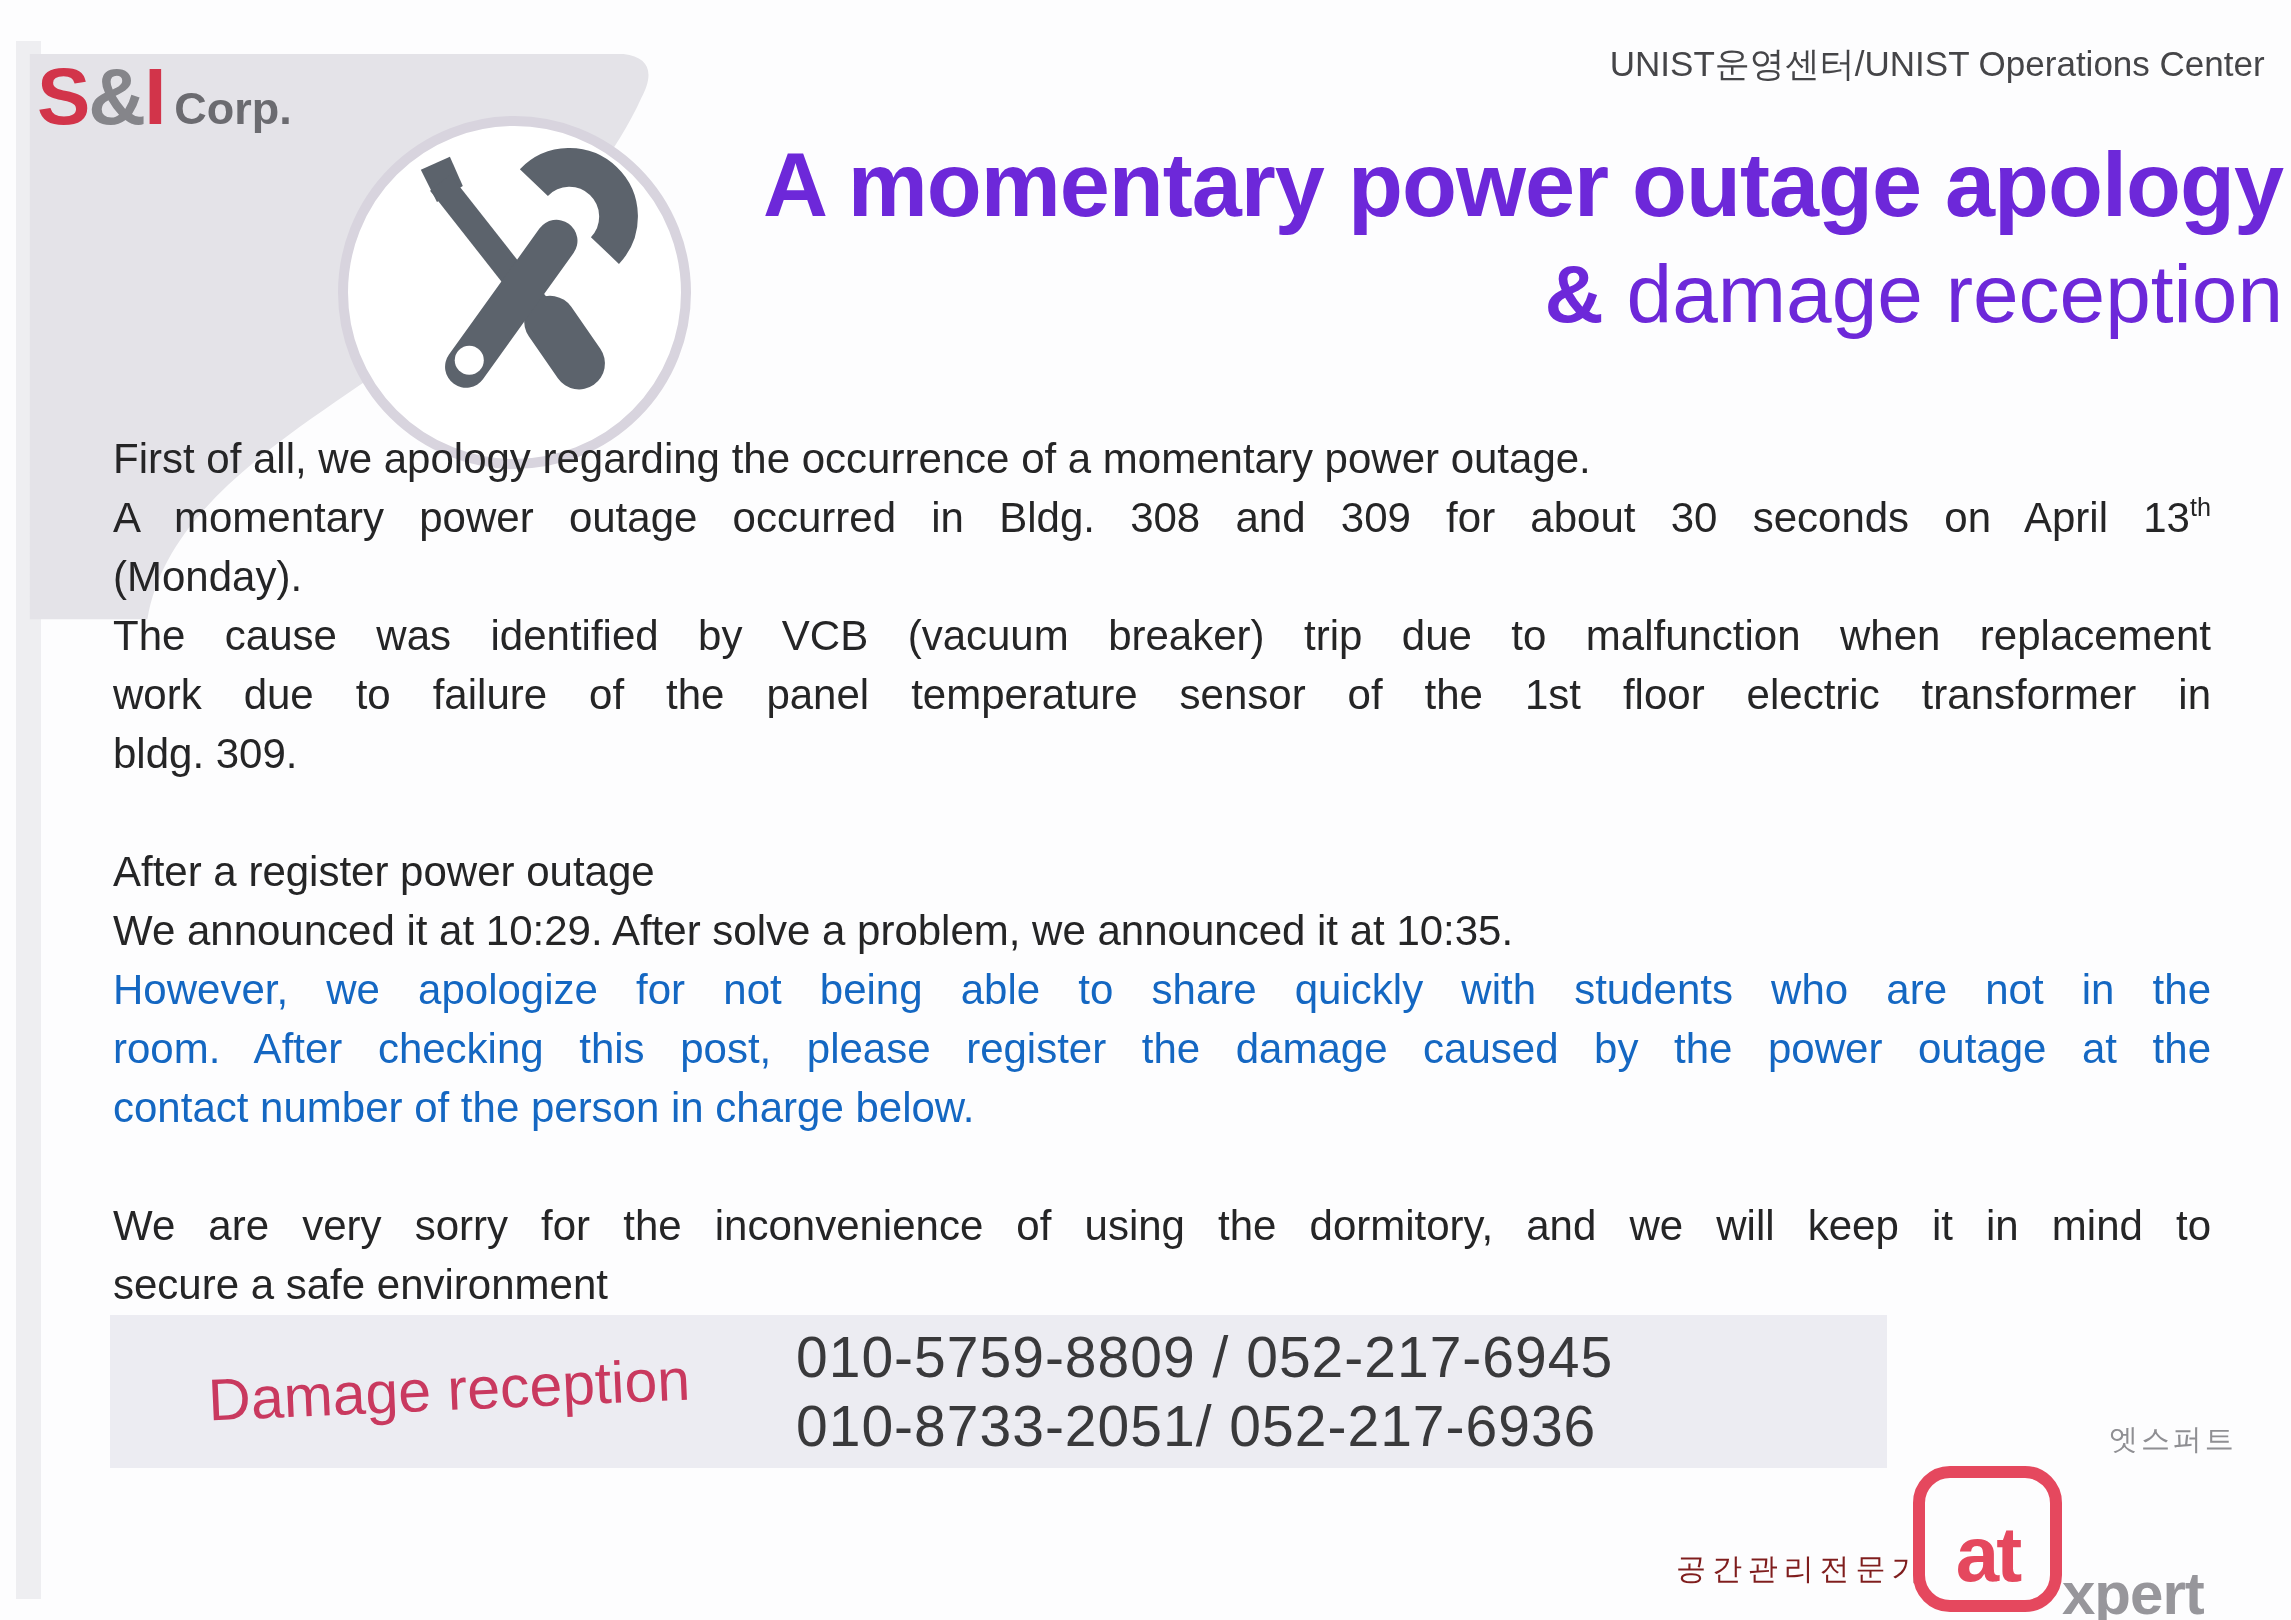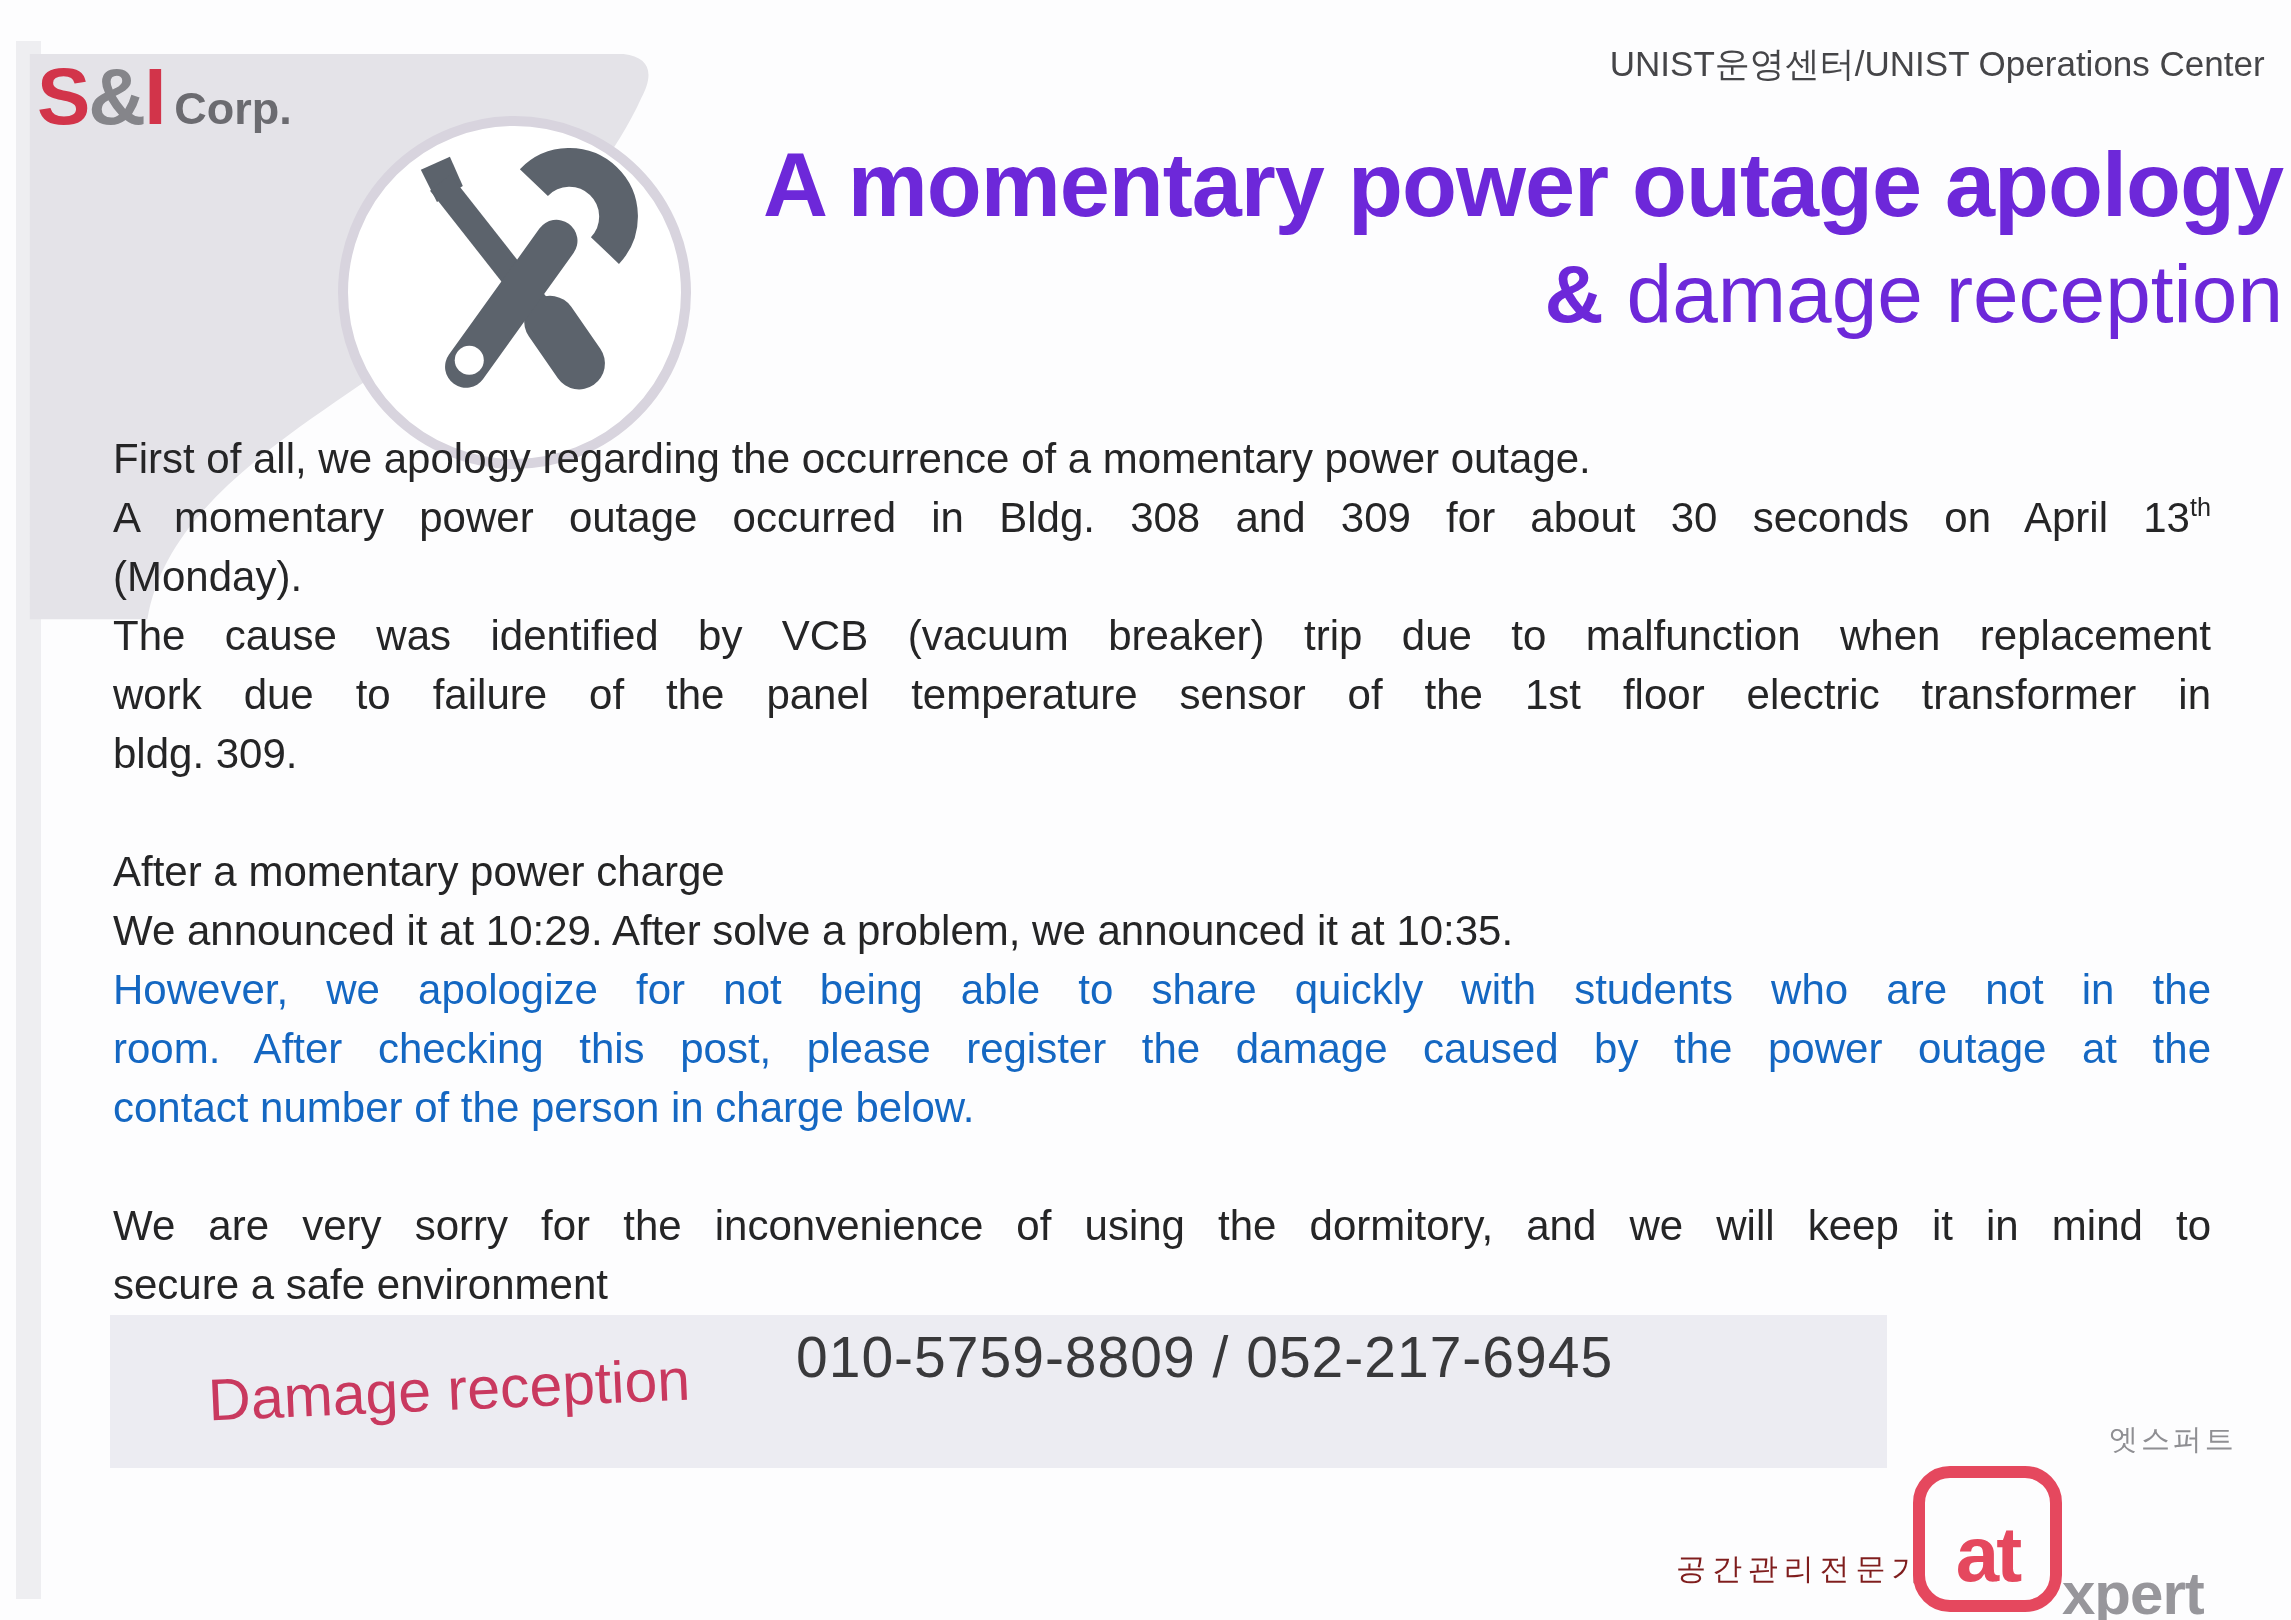--- a/index.html
+++ b/index.html
@@ -126,33 +126,34 @@
     <div class="l2"><span class="amp">&amp;</span><span> damage reception</span></div>
   </div>
 
   <div class="body-text">
     <div class="ln">First of all, we apology regarding the occurrence of a momentary power outage.</div>
     <div class="ln stretch"><span>A momentary power outage occurred in Bldg. 308 and 309 for about 30 seconds on April 13</span><sup>th</sup></div>
     <div class="ln">(Monday).</div>
     <div class="ln stretch">The cause was identified by VCB (vacuum breaker) trip due to malfunction when replacement</div>
     <div class="ln stretch">work due to failure of the panel temperature sensor of the 1st floor electric transformer in</div>
     <div class="ln">bldg. 309.</div>
-    <div class="ln gap">After a momentary power charge</div>
+    <div class="ln gap">After a register power outage</div>
     <div class="ln">We announced it at 10:29. After solve a problem, we announced it at 10:35.</div>
     <div class="ln stretch blue">However, we apologize for not being able to share quickly with students who are not in the</div>
     <div class="ln stretch blue">room. After checking this post, please register the damage caused by the power outage at the</div>
     <div class="ln blue">contact number of the person in charge below.</div>
     <div class="ln gap stretch">We are very sorry for the inconvenience of using the dormitory, and we will keep it in mind to</div>
     <div class="ln">secure a safe environment</div>
   </div>
 
   <div class="band">
     <div class="band-label">Damage reception</div>
     <div class="band-phones">
       <div>010-5759-8809 / 052-217-6945</div>
+      <div>010-8733-2051/ 052-217-6936</div>
     </div>
   </div>
 
   <div class="tagline">공간관리전문가</div>
   <div class="emblem">
     <span class="emblem-at">at</span>
   </div>
   <div class="xpert">xpert</div>
   <div class="kr-small">엣스퍼트</div>
 

